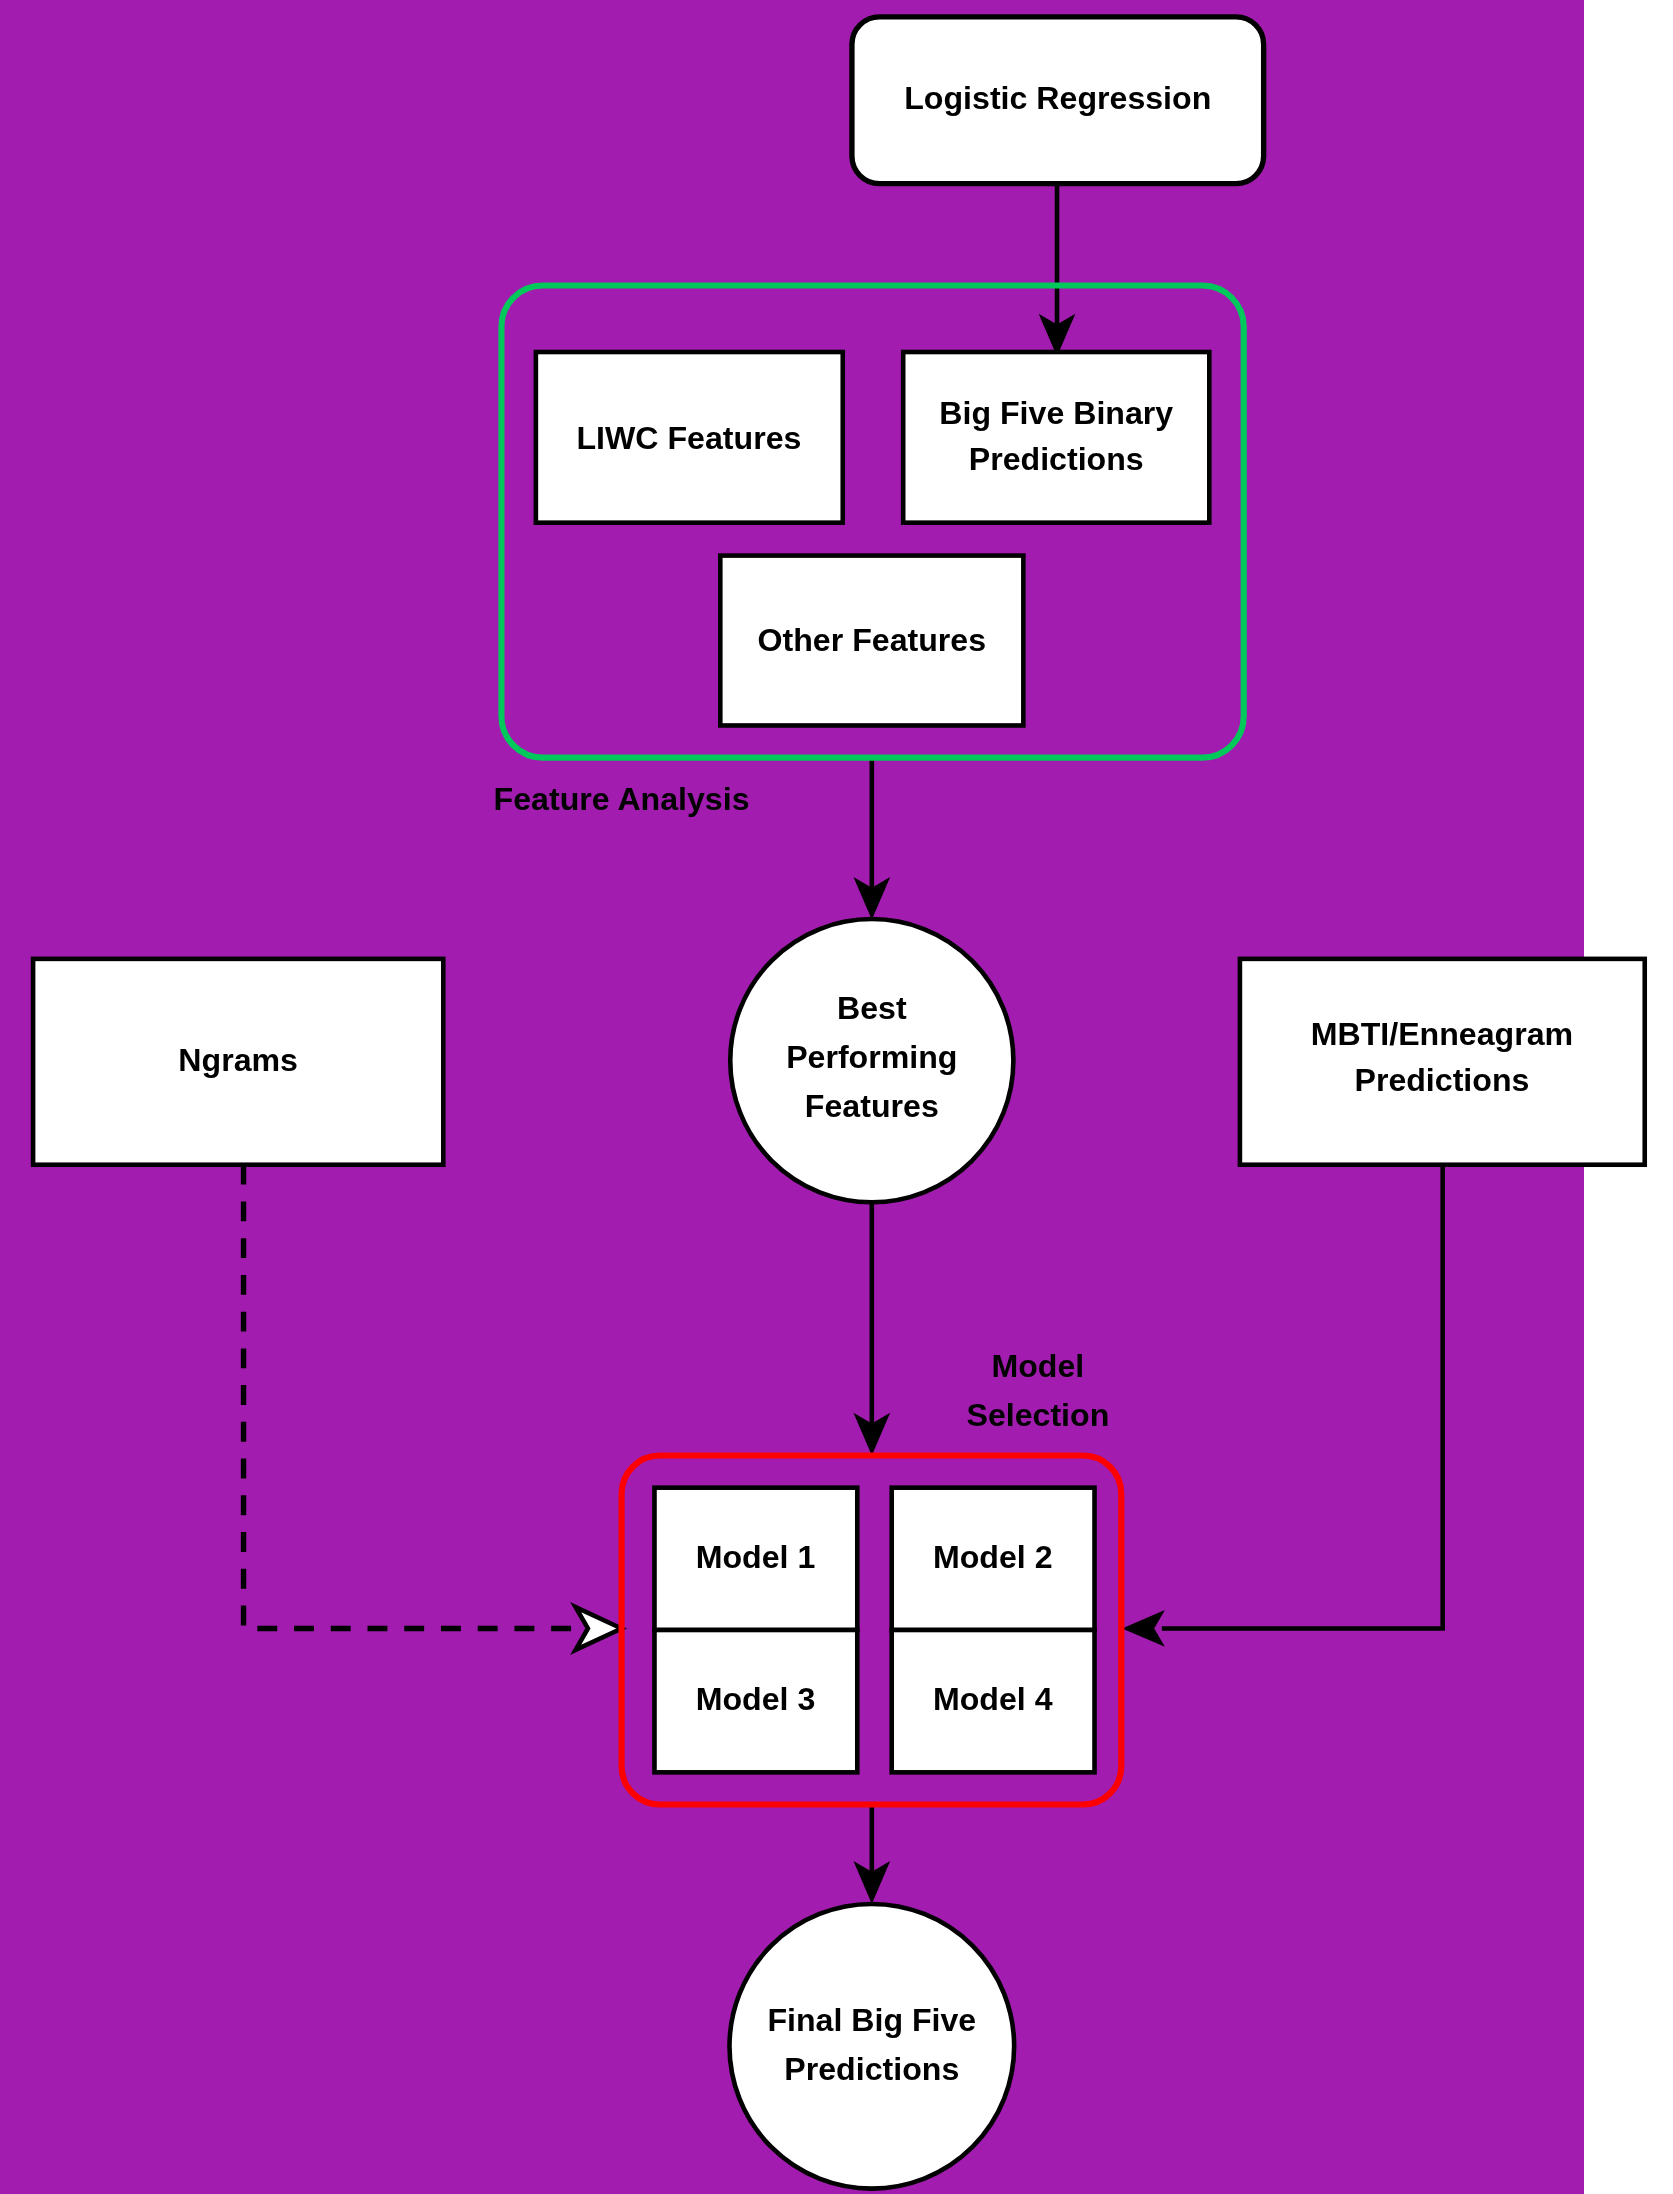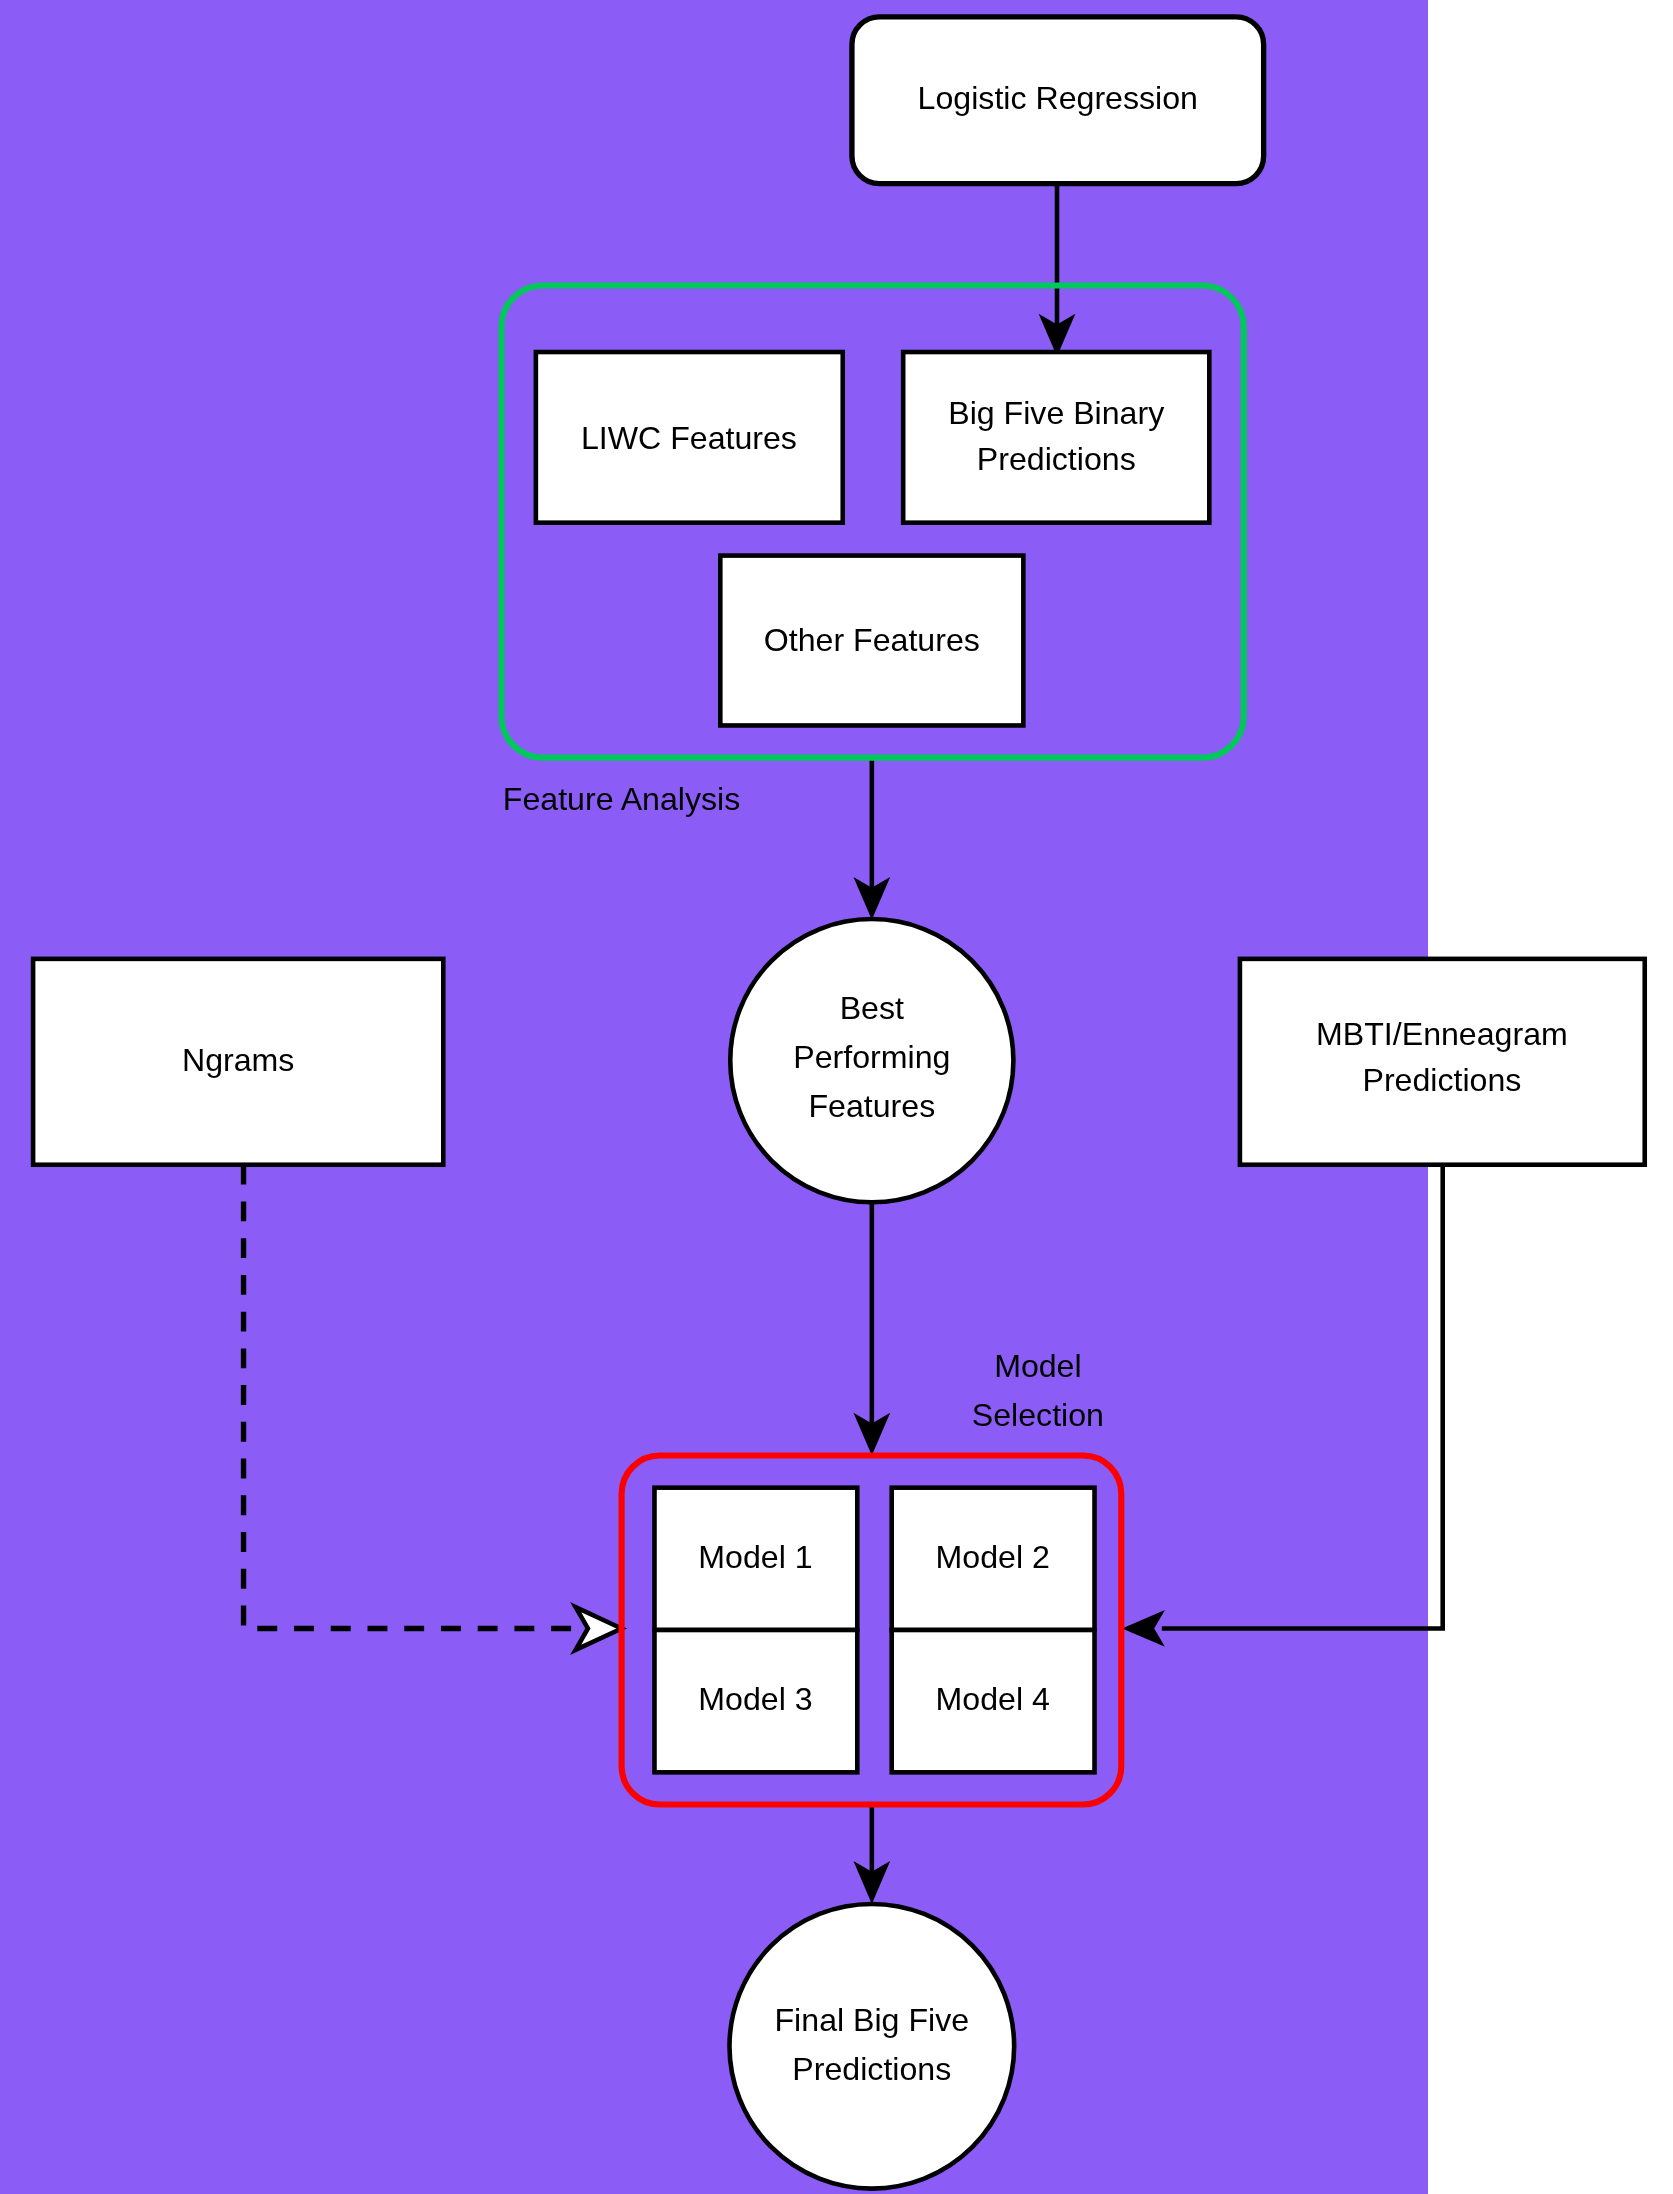--- a/index.html
+++ b/index.html
@@ -8,23 +8,24 @@
     background: #ffffff;
   }
   body {
     width: 1674px;
     height: 2194px;
     font-family: "Liberation Sans", sans-serif;
     overflow: hidden;
   }
   #diagram-root {
     position: relative;
-    width: 1428px;
+    width: 1584px;
     height: 2194px;
-    background: #8b5cf6;
+    background: #a21caf;
+    font-weight: bold;
   }
   svg.flow {
     display: block;
     width: 1674px;
     height: 2194px;
   }
   .node-rect {
     fill: #ffffff;
     stroke: #000000;
     stroke-width: 6;

